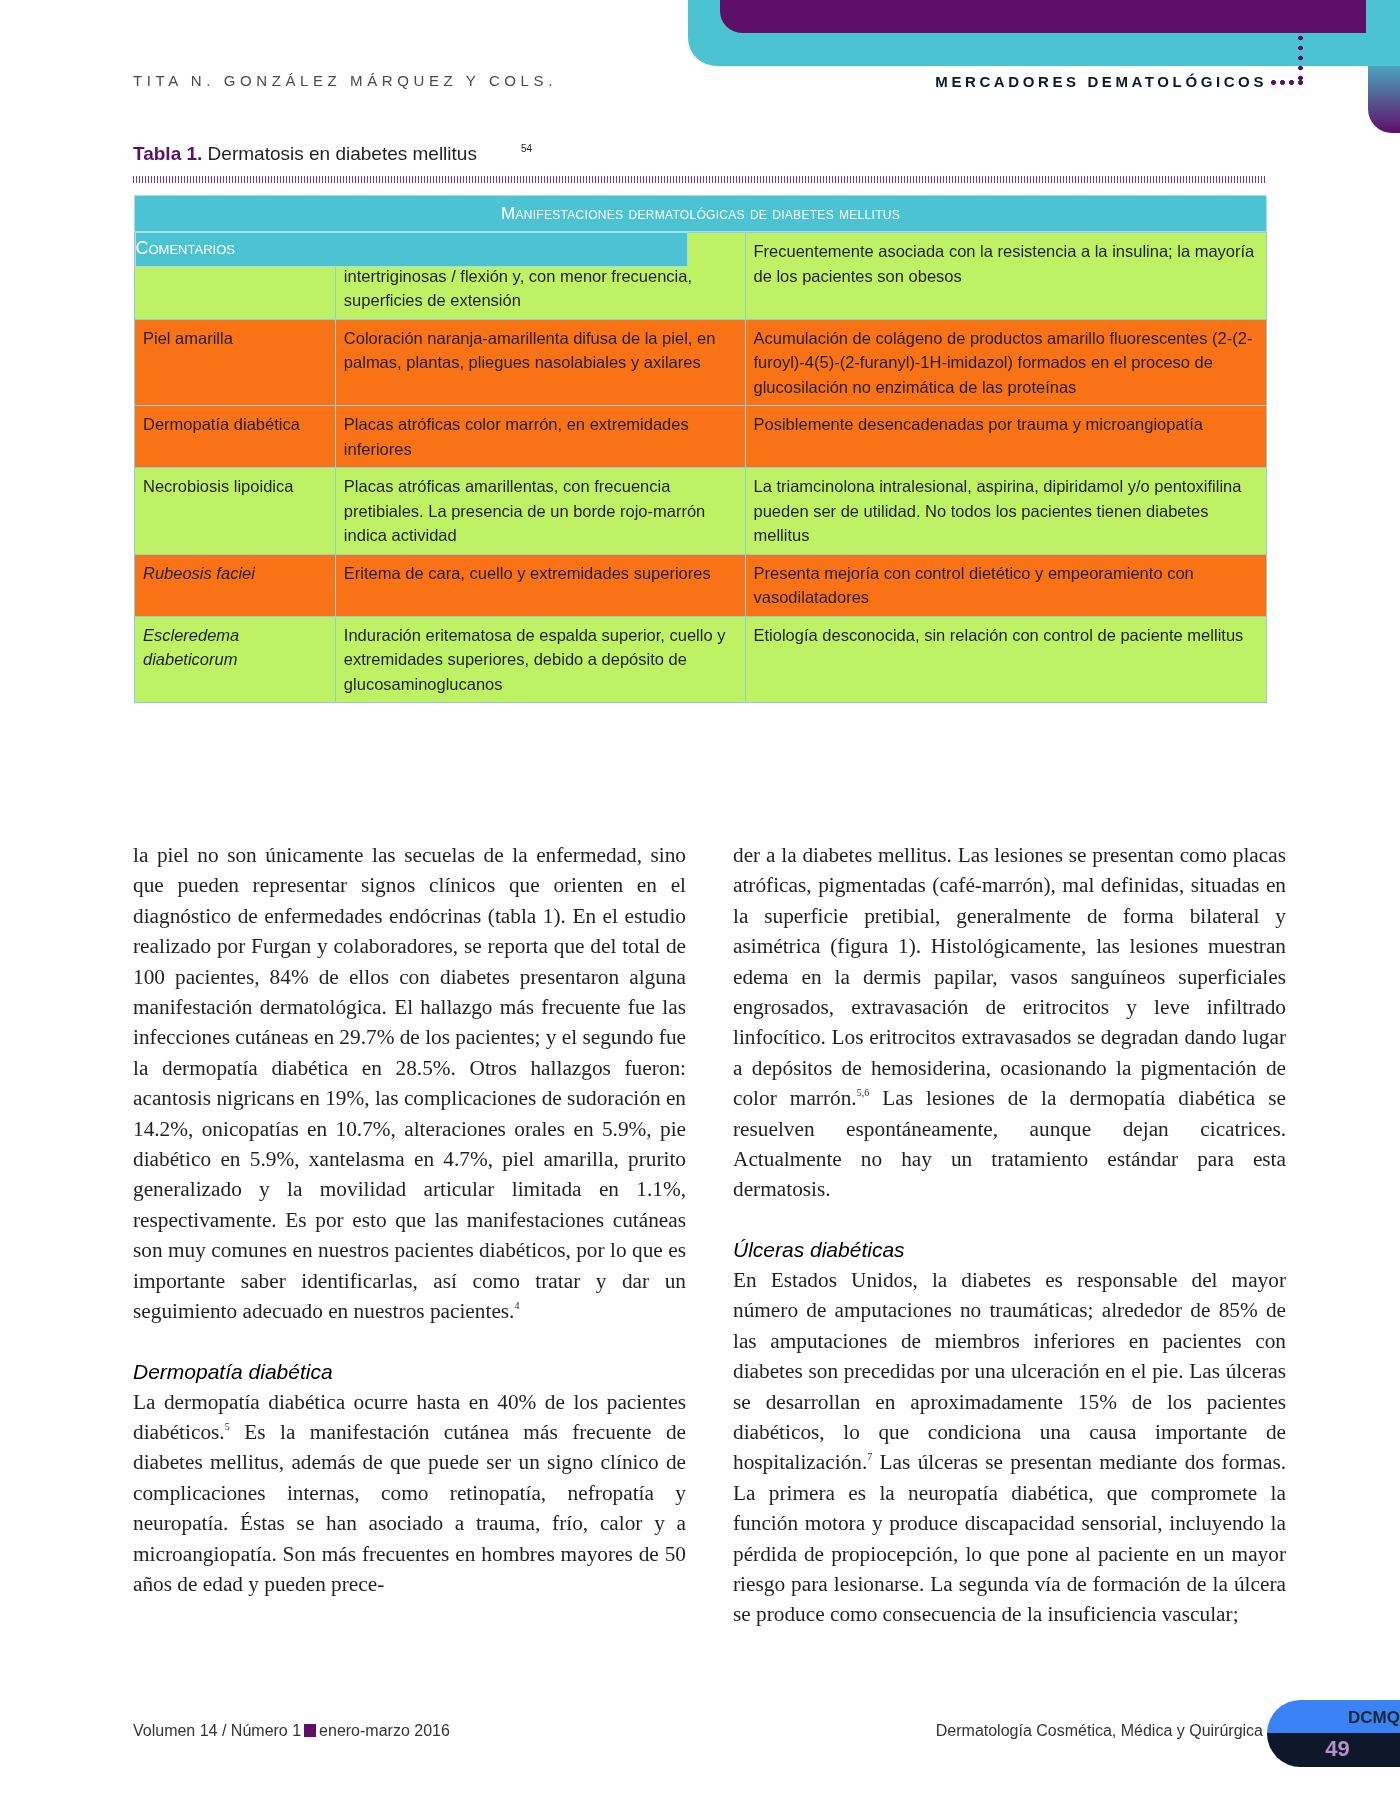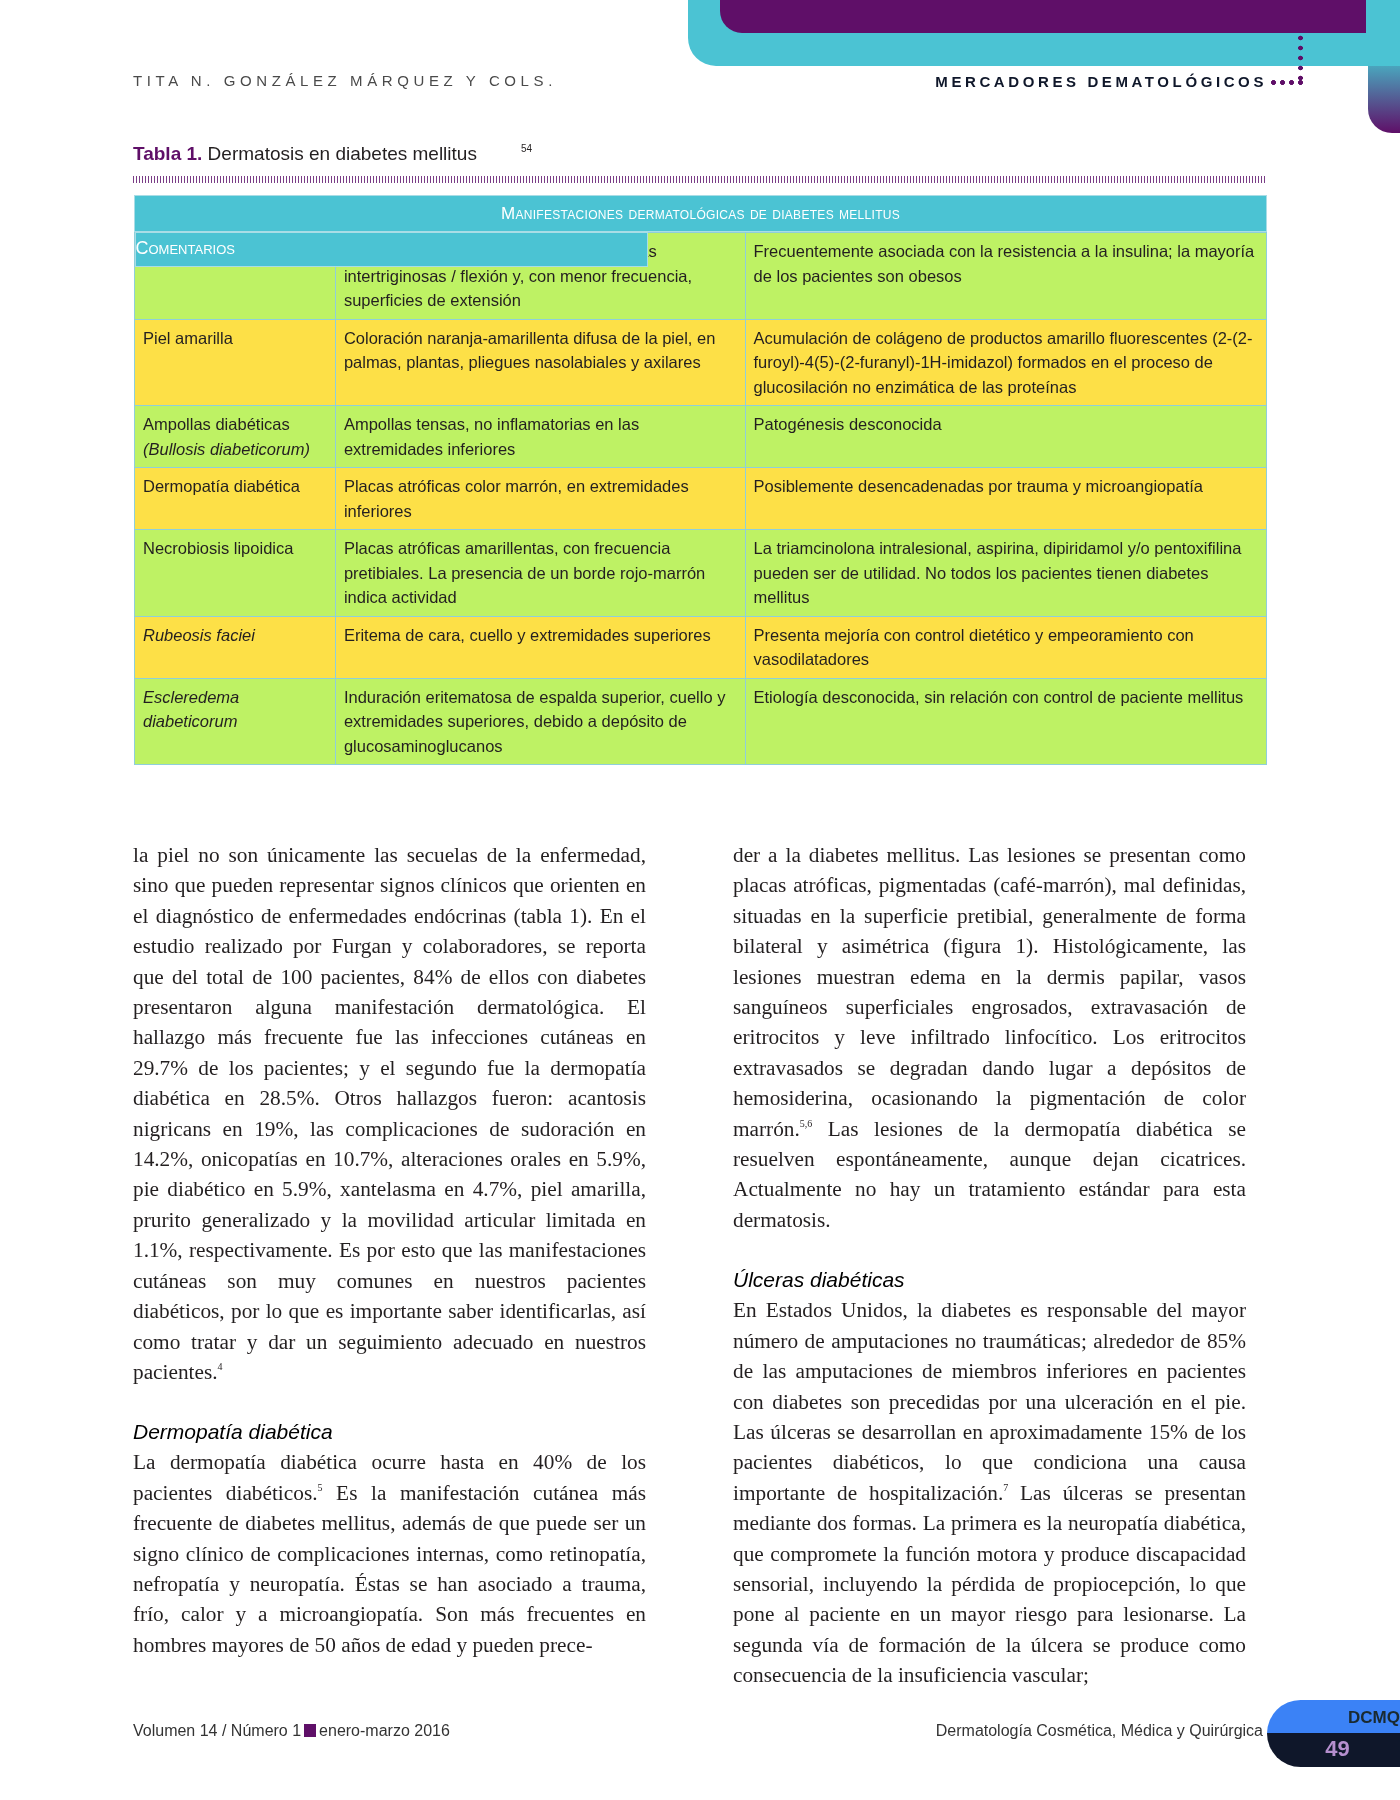--- a/index.html
+++ b/index.html
@@ -28,25 +28,25 @@
              background-image:repeating-linear-gradient(90deg, #7a3d86 0 1px, transparent 1px 3px); }
 
   
   table.derm { position:absolute; left:134px; top:195px; width:1133px; border-collapse:collapse;
                font-family:"Liberation Sans", sans-serif; font-size:16.5px; color:#231f20; }
   table.derm th { background:#4bc3d3; color:#ffffff; font-weight:normal; font-variant:small-caps; border:1.5px solid #a9dde6; }
   table.derm th.span { height:36px; font-size:17px; letter-spacing:0.3px; border-bottom:1.5px solid #a9dde6; }
   table.derm th.col { height:35px; font-size:18px; }
   table.derm td { border:1.5px solid #8fcfda; vertical-align:top; padding:6px 8px 6px 8px; line-height:24.5px; }
   table.derm tr.shade td { background:#bef264; }
-  table.derm tr.plain td { background:#fde047; }
+  table.derm tr.plain td { background:#f97316; }
   .it { font-style:italic; }
 
   
-  .col { position:absolute; width:513px; font-size:21.3px; line-height:30.4px; text-align:justify; color:#231f20; }
+  .col { position:absolute; width:553px; font-size:21.3px; line-height:30.4px; text-align:justify; color:#231f20; }
   .col-left { left:133px; top:840px; }
   .col-right { left:713px; top:840px;margin-left:20px; }
   .col p { margin:0; }
   .col sup { font-size:10px; vertical-align:9px; line-height:0; }
   .sec-head { font-family:"Liberation Sans", sans-serif; font-style:italic; font-size:21px; color:#000000; margin-top:30px; line-height:30px; }
 
   
   .foot-left { position:absolute; left:133px; top:1722px; font-family:"Liberation Sans", sans-serif; font-size:16px; color:#333; }
   .foot-left .sq { display:inline-block; width:12px; height:13px; background:#5f0f68; vertical-align:-1px; margin:0 3px; }
   .foot-right { position:absolute; right:137px; top:1722px; font-family:"Liberation Sans", sans-serif; font-size:16px; color:#333; }
@@ -91,25 +91,20 @@
     <tr class="shade" style="height:82px">
       <td>Acantosis nigricans</td>
       <td>Hiperpigmentación aterciopelada de zonas intertriginosas / flexión y, con menor frecuencia, superficies de extensión</td>
       <td>Frecuentemente asociada con la resistencia a la insulina; la mayoría de los pacientes son obesos</td>
     </tr>
     <tr class="plain" style="height:84px">
       <td>Piel amarilla</td>
       <td>Coloración naranja-amarillenta difusa de la piel, en palmas, plantas, pliegues nasolabiales y axilares</td>
       <td>Acumulación de colágeno de productos amarillo fluorescentes (2-(2-furoyl)-4(5)-(2-furanyl)-1H-imidazol) formados en el proceso de glucosilación no enzimática de las proteínas</td>
     </tr>
-    <tr class="shade" style="height:60px">
-      <td><span>Ampollas diabéticas</span><br><span class="it">(Bullosis diabeticorum)</span></td>
-      <td>Ampollas tensas, no inflamatorias en las extremidades inferiores</td>
-      <td>Patogénesis desconocida</td>
-    </tr>
     <tr class="plain" style="height:58px">
       <td>Dermopatía diabética</td>
       <td>Placas atróficas color marrón, en extremidades inferiores</td>
       <td>Posiblemente desencadenadas por trauma y microangiopatía</td>
     </tr>
     <tr class="shade" style="height:84px">
       <td>Necrobiosis lipoidica</td>
       <td>Placas atróficas amarillentas, con frecuencia pretibiales. La presencia de un borde rojo-marrón indica actividad</td>
       <td>La triamcinolona intralesional, aspirina, dipiridamol y/o pentoxifilina pueden ser de utilidad. No todos los pacientes tienen diabetes mellitus</td>
     </tr>

